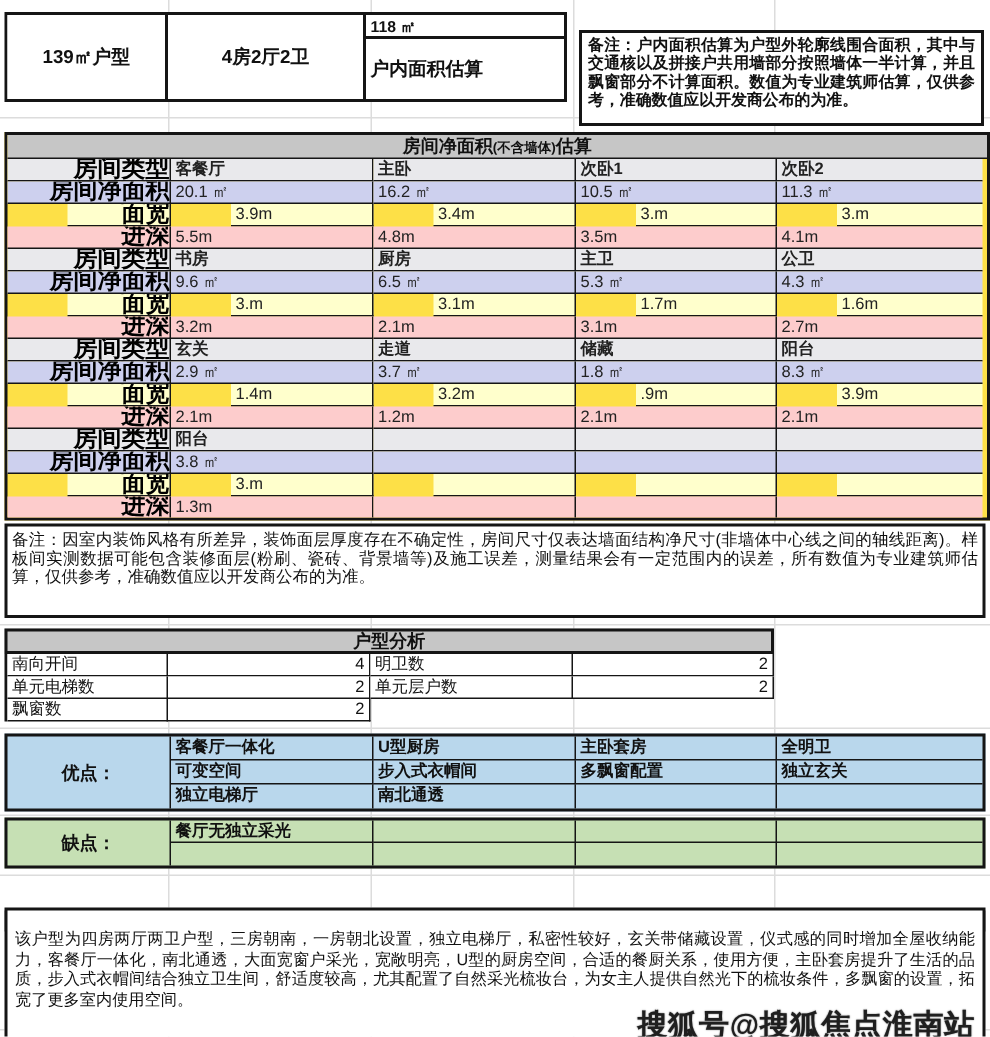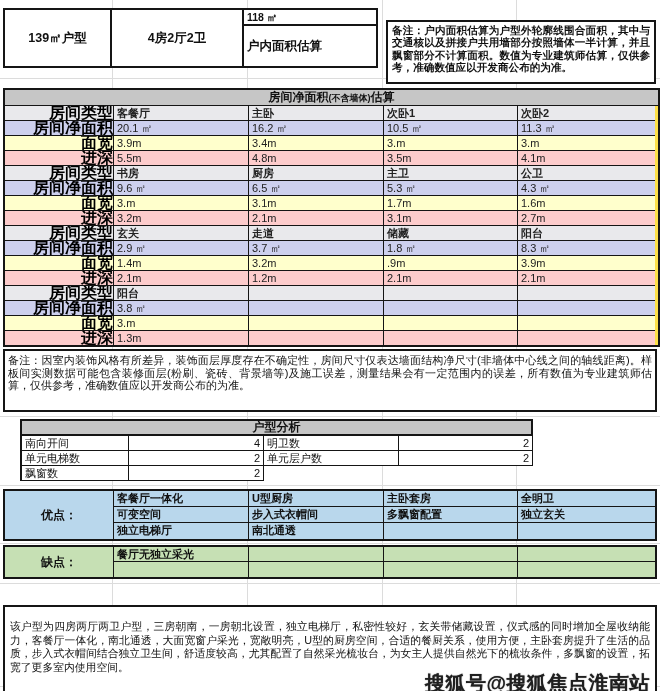--- a/index.html
+++ b/index.html
@@ -29,29 +29,29 @@
   .area-title .small { font-size:9px; }
   .tr { display:grid; grid-template-columns:109px 135px 135px 134px 137px; }
   .td { height:14px; line-height:14px; font-size:11px; color:#222;
         border-right:1px solid var(--border_dark,#151515); border-bottom:1px solid var(--border_dark,#151515);
         padding-left:3px; overflow:hidden; white-space:nowrap; box-sizing:content-box; }
   .td:last-child { border-right:none; }
   .tr:last-child .td { border-bottom:none; }
   .lbl { font-weight:bold; font-size:16px; text-align:right; padding-left:0; color:#000; }
   .t-type  .td { background:var(--row_type,#e9e9ec); font-weight:600; }
   .t-area  .td { background:var(--row_area,#cdd0ee); }
-  .t-width .td { background:var(--row_width,#ffffcc); }
+  .t-width .td { background:var(--row_width,#ffffcc);margin-left:40px; }
   .t-depth .td { background:var(--row_depth,#fdcccc); }
   .t-type .lbl, .t-area .lbl, .t-width .lbl, .t-depth .lbl { font-weight:bold; }
 
   
   .note-mid { left:3px; top:349px; width:654px; height:63px; box-sizing:border-box; border:2px solid var(--border_dark,#151515); background:#fff; padding:3px 3px; font-size:11px; line-height:12.6px; text-align:justify; }
 
   
-  .analysis { left:20px; top:419px; width:513px; }
+  .analysis { left:3px; top:419px; width:513px; }
   .an-title { box-sizing:border-box; height:17px; border:2px solid var(--border_dark,#151515); background:var(--header_gray,#c6c6c6); text-align:center; font-weight:bold; font-size:12px; line-height:13px; }
   .an-rows { border-left:2px solid var(--border_dark,#151515); }
   .an-tr { display:grid; grid-template-columns:107px 135px 135px 134px; }
   .an-td { height:14px; line-height:14px; font-size:11px; background:#fff;
            border-right:1px solid var(--border_dark,#151515); border-bottom:1px solid var(--border_dark,#151515);
            padding-left:3px; overflow:hidden; white-space:nowrap; }
   .an-v { text-align:right; padding-right:3px; padding-left:0; }
   .ghost { border:none; background:transparent; }
 
   

